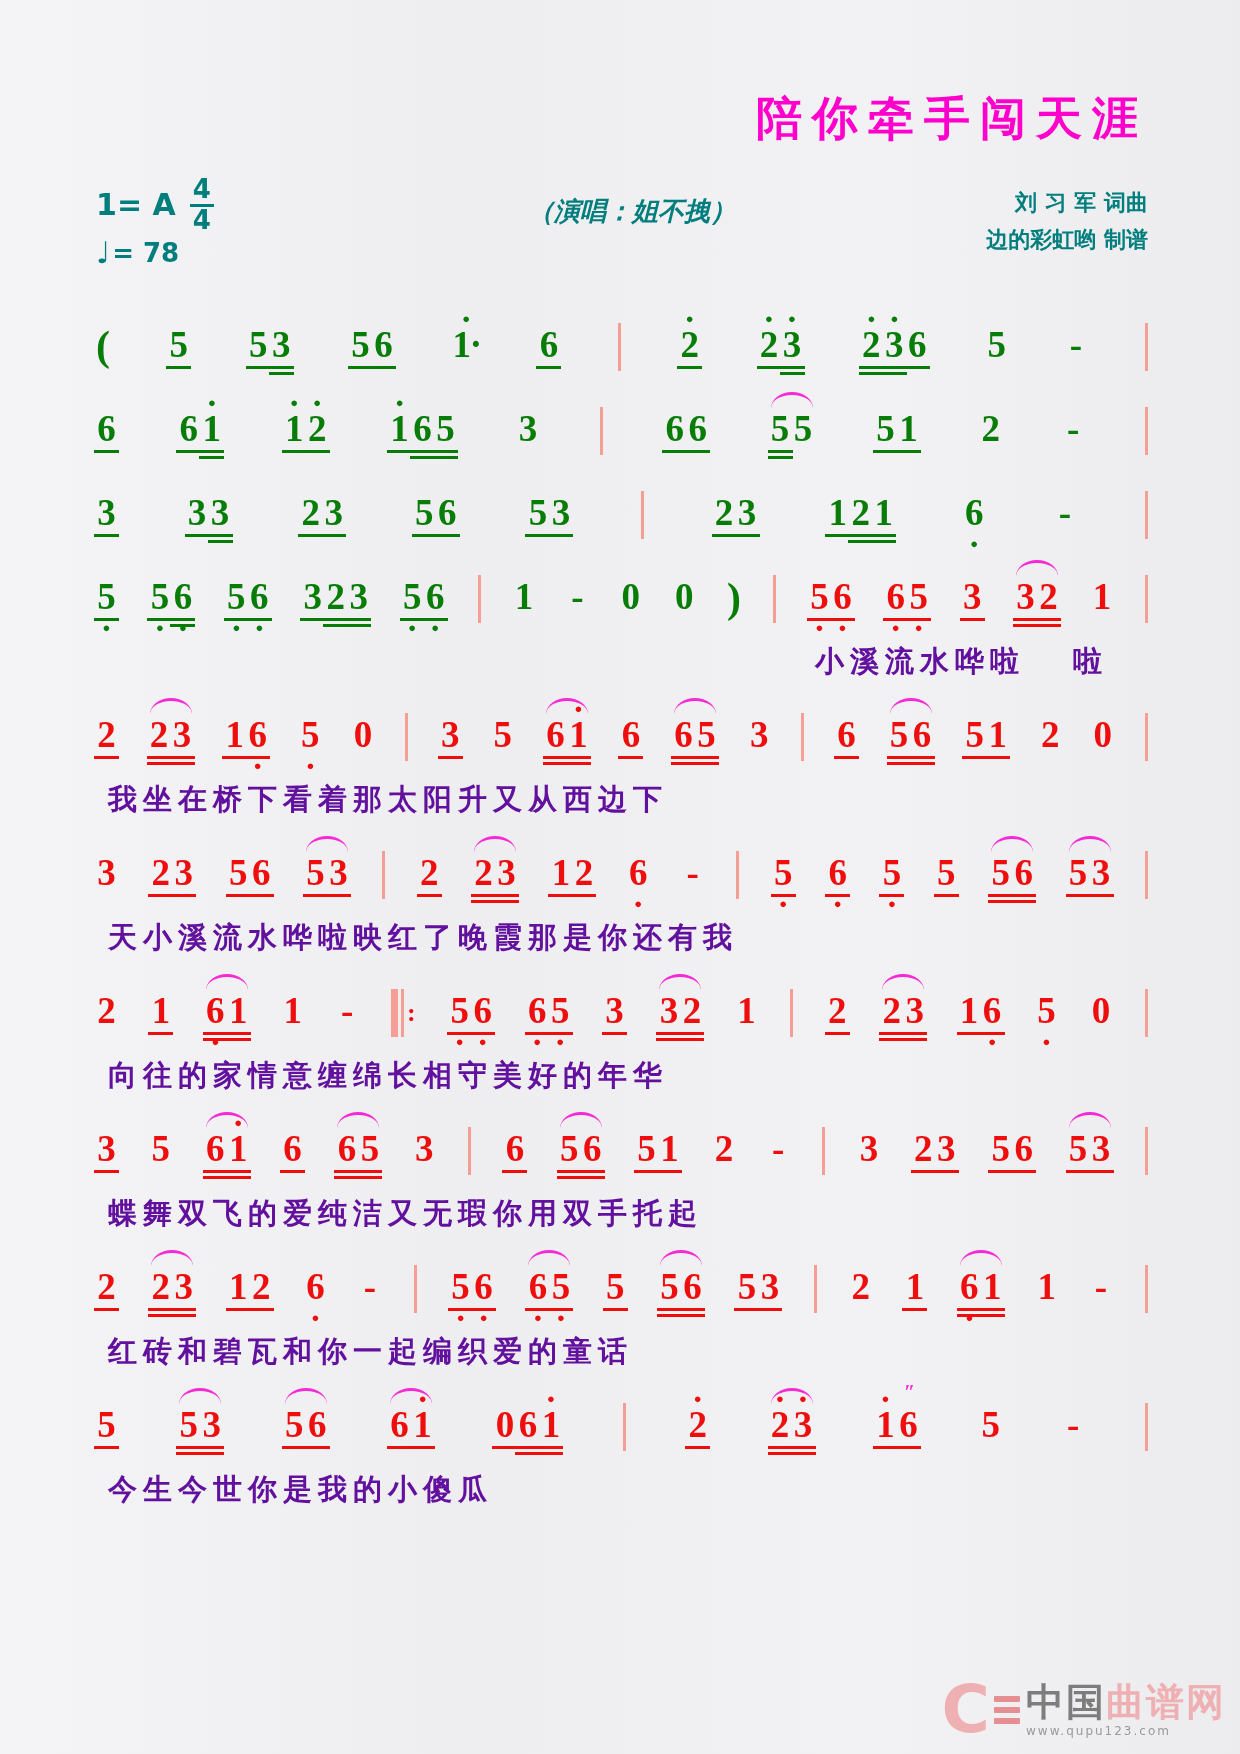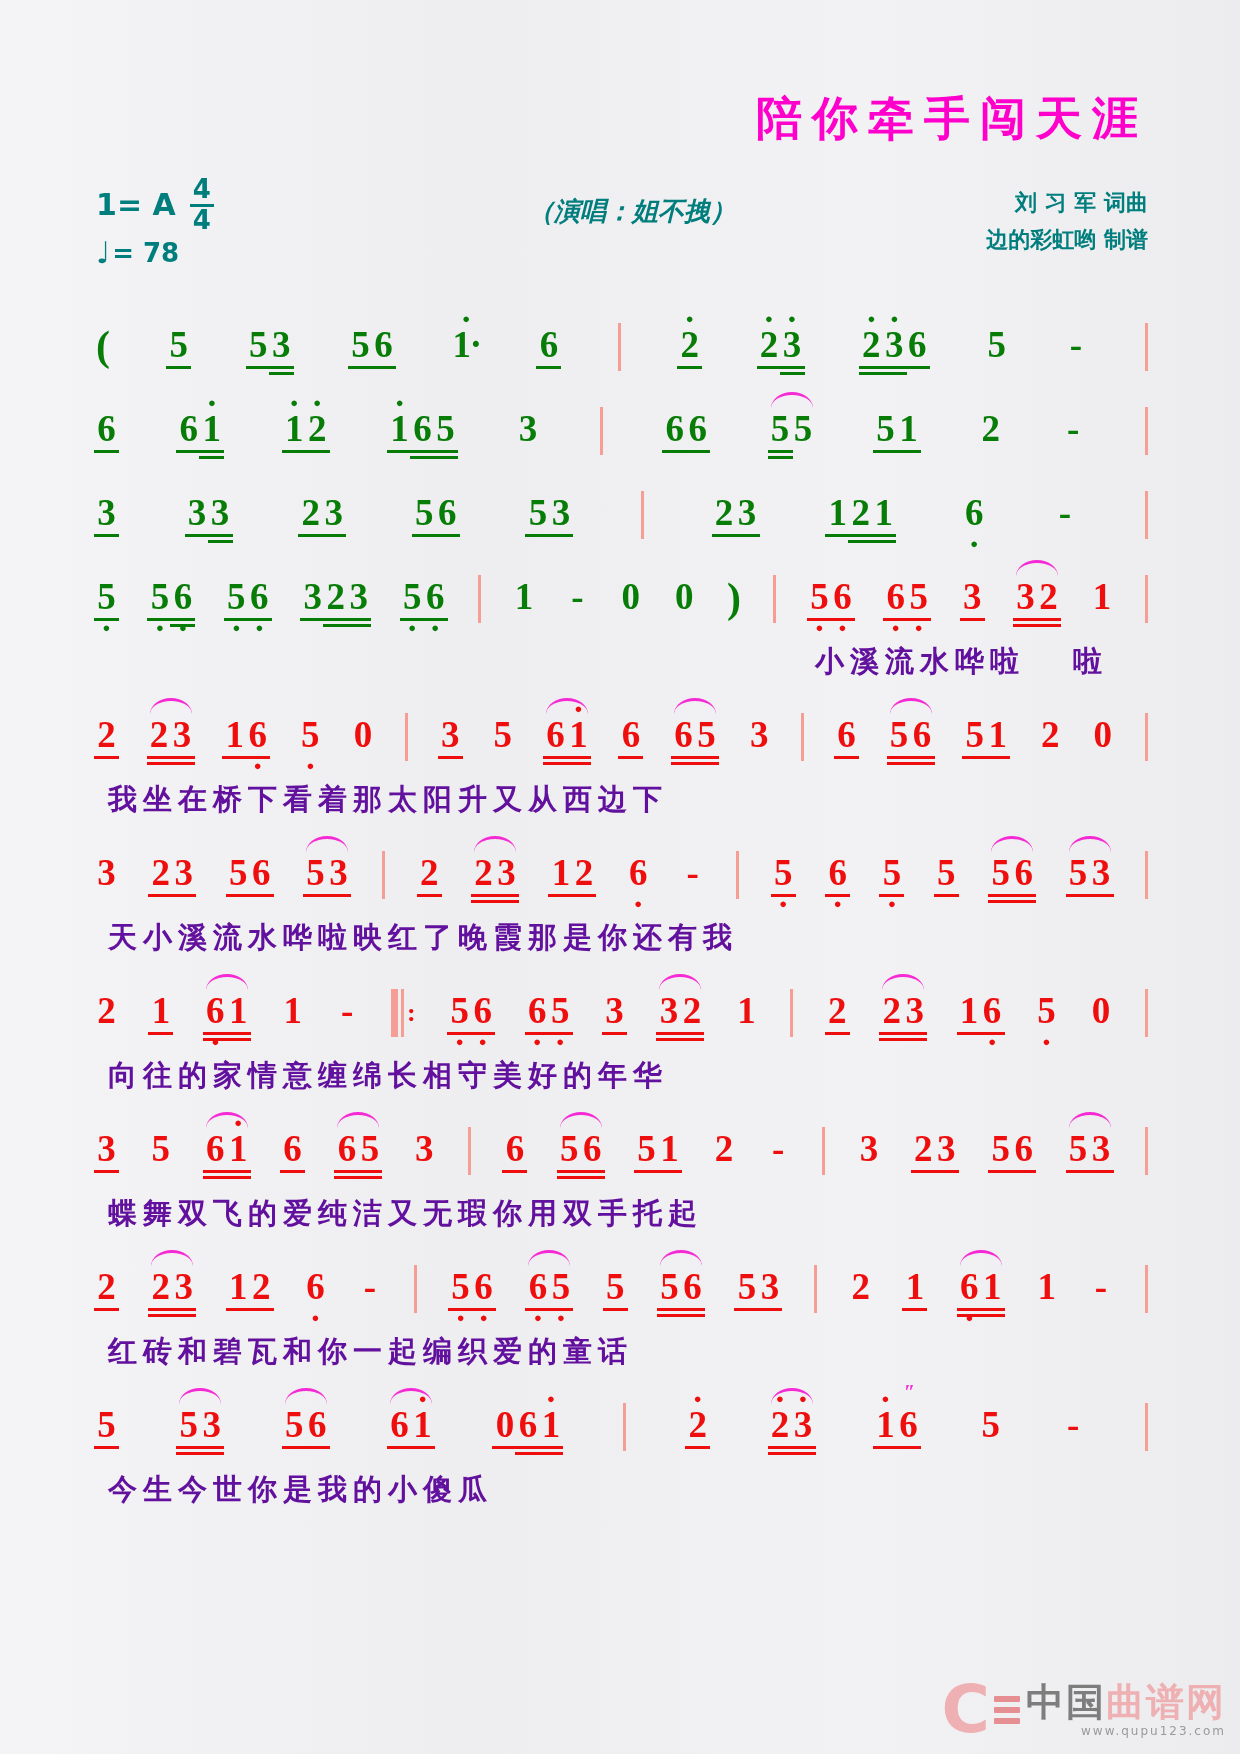--- a/index.html
+++ b/index.html
@@ -67,21 +67,21 @@
   }
   .lyrics.right{justify-content:flex-end;gap:48px;width:1000px;}
   .lyr-syl{white-space:nowrap;}
 
   
   .watermark{position:absolute;right:14px;bottom:16px;display:flex;align-items:flex-end;gap:6px;}
   .wm-logo{display:flex;align-items:center;gap:4px;}
   .wm-c{color:var(--c-wmpink);font-family:"DejaVu Sans",sans-serif;font-weight:bold;font-size:66px;line-height:56px;}
   .wm-bars{display:flex;flex-direction:column;gap:5px;}
   .wm-bars b{width:26px;height:6px;background:var(--c-wmred);opacity:.65;border-radius:1px;}
-  .wm-text{display:flex;flex-direction:column;align-items:flex-end;}
+  .wm-text{display:flex;flex-direction:column;align-items:flex-start;}
   .wm-brand{font-family:"DejaVu Sans",sans-serif;font-weight:bold;font-size:38px;line-height:1.1;letter-spacing:2px;}
   .wm-brand .dark{color:var(--c-wmdark);} .wm-brand .pink{color:var(--c-wmpink);}
   .wm-url{color:var(--c-wmgray);font-family:"DejaVu Sans",sans-serif;font-size:12px;letter-spacing:2px;}
 </style>
 </head>
 <body>
 
 <div class="sheet">
   <div class="title">陪你牵手闯天涯</div>
 

